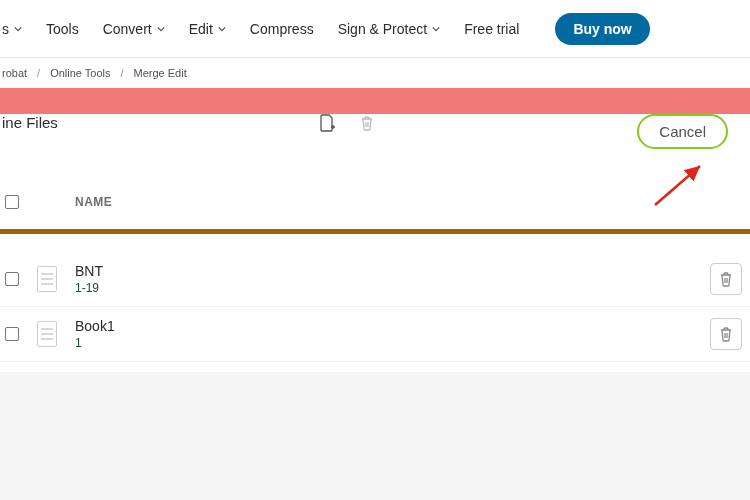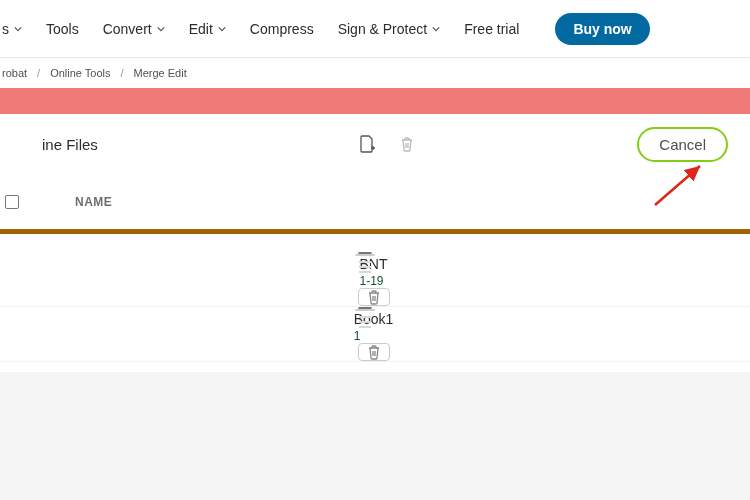--- a/index.html
+++ b/index.html
@@ -5,32 +5,32 @@
   * { box-sizing: border-box; margin: 0; padding: 0; }
   html, body { width: 750px; height: 500px; font-family: -apple-system, BlinkMacSystemFont, "Segoe UI", Arial, sans-serif; background: #fff; overflow: hidden; }
   .topnav { display: flex; align-items: center; height: 58px; border-bottom: 1px solid #e6e6e6; padding-left: 0; gap: 24px; }
   .topnav > div { font-size: 14px; color: #2c2c2c; display: flex; align-items: center; gap: 5px; cursor: pointer; }
   .topnav .first { padding-left: 2px; }
   .chev { width: 8px; height: 8px; }
   .buy-btn { background: #0369a1; color: #fff; border: none; border-radius: 16px; padding: 8px 18px; font-size: 14px; font-weight: 600; cursor: pointer; margin-left: 12px; }
   .crumbs { display: flex; align-items: center; gap: 10px; font-size: 11px; color: #505050; height: 30px; padding-left: 2px; }
   .crumbs .sep { color: #999; }
   .redbar { height: 26px; background: #f07a78; width: 100%; }
-  .hdrrow { display: flex; align-items: center; height: 60px; padding: 0 12px 0 2px; margin-left: 40px; }
+  .hdrrow { display: flex; align-items: flex-start; height: 60px; padding: 0 12px 0 2px; }
   .hdrrow .title { font-size: 15px; color: #2c2c2c; }
   .hdrrow .mid { display: flex; gap: 22px; margin-left: 260px; }
   .iconbox { width: 18px; height: 18px; display: flex; align-items: center; justify-content: center; cursor: pointer; }
   .hdrrow .spacer { flex: 1; }
   .cancel-btn { background: #fff; color: #505050; border: 2px solid #84cc16; border-radius: 18px; padding: 7px 20px; font-size: 15px; cursor: pointer; margin-right: 10px; }
   .merge-btn { background: #1473e6; color: #fff; border: 2px solid #1473e6; border-radius: 20px; padding: 8px 22px; font-size: 15px; font-weight: 600; cursor: pointer; }
   .arrow-svg { position: absolute; left: 650px; top: 160px; pointer-events: none; }
   .tablehdr { display: flex; align-items: center; height: 60px; padding-left: 5px; border-bottom: 5px solid #a16207; }
   .chk { width: 14px; height: 14px; border: 1.5px solid #777; border-radius: 2px; cursor: pointer; margin-right: 56px; }
   .colname { font-size: 12px; font-weight: 700; color: #6e6e6e; letter-spacing: 0.5px; }
-  .filerow { display: flex; align-items: center; height: 55px; padding: 0 8px 0 5px; border-bottom: 1px solid #f2f2f2; flex-direction: column; }
+  .filerow { display: flex; align-items: center; height: 55px; padding: 0 8px 0 5px; border-bottom: 1px solid #f2f2f2; }
   .filerow.first { margin-top: 18px; }
   .thumb { width: 20px; height: 26px; border: 1px solid #ccc; border-radius: 2px; margin-right: 18px; position: relative; }
   .thumb::before, .thumb::after { content: ""; position: absolute; left: 3px; right: 3px; height: 1.5px; background: #d8d8d8; }
   .thumb::before { top: 6px; }
   .thumb::after { top: 11px; }
   .thumb .l3 { position: absolute; left: 3px; right: 3px; top: 16px; height: 1.5px; background: #d8d8d8; }
   .fileinfo { display: flex; flex-direction: column; }
   .filename { font-size: 14px; color: #2c2c2c; }
   .filepages { font-size: 12px; color: #14532d; margin-top: 2px; }
   .rowspacer { flex: 1; }

